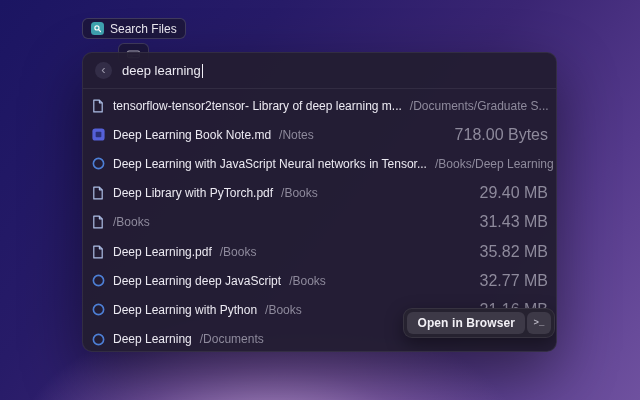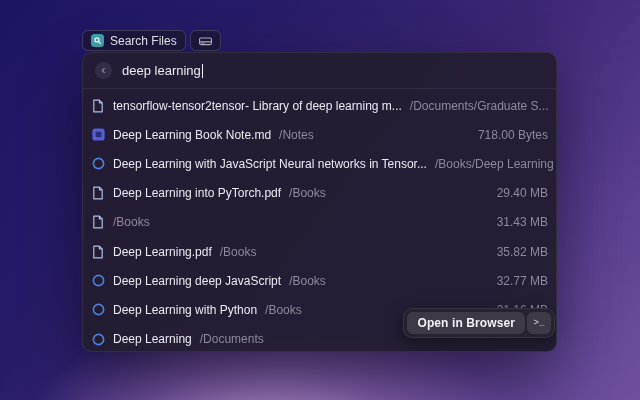--- a/index.html
+++ b/index.html
@@ -10,21 +10,21 @@
   *{margin:0;padding:0;box-sizing:border-box;}
   html,body{width:640px;height:400px;overflow:hidden;}
   body{font-family:"Liberation Sans","DejaVu Sans",sans-serif;position:relative;}
   .bg{
     position:absolute;inset:0;
     background:
       radial-gradient(55% 48% at 42% 112%, rgba(200,165,218,0.95) 0%, rgba(152,112,182,0.55) 42%, rgba(120,80,160,0) 72%),
       linear-gradient(128deg, var(--bg-dark) 0%, #271b68 30%, var(--bg-mid) 55%, #553a8c 78%, var(--bg-light) 100%);
   }
   
-  .chips{position:absolute;left:82px;top:30px;display:flex;gap:4px;align-items:center;}
+  .chips{position:absolute;left:82px;top:18px;display:flex;gap:4px;align-items:center;flex-direction:column;}
   .chip{
     display:flex;align-items:center;gap:6px;height:21px;padding:0 8px;
     background:rgba(28,22,48,0.72);border:1px solid rgba(255,255,255,0.16);
     border-radius:6px;color:var(--text);font-size:12px;
   }
   .chip.icon-only{padding:0 7px;}
   .ext-icon{width:13px;height:13px;border-radius:3.5px;background:var(--teal);
     display:flex;align-items:center;justify-content:center;color:#fff;font-size:8px;line-height:1;}
   .drive-icon svg{display:block;}
   
@@ -44,21 +44,21 @@
   .caret{display:inline-block;width:1.5px;height:14px;background:#f0eef6;margin-left:1px;}
   .divider{height:1px;background:rgba(255,255,255,0.07);flex-shrink:0;}
   .rows{flex:1;display:flex;flex-direction:column;padding-top:2px;}
   .row{
     display:flex;align-items:center;gap:8px;height:29.2px;padding:0 8px;
     white-space:nowrap;overflow:hidden;cursor:default;
   }
   .row-icon{width:14px;height:14px;flex-shrink:0;display:flex;align-items:center;justify-content:center;}
   .row-name{color:var(--text);font-size:12px;font-weight:500;flex-shrink:0;}
   .row-path{color:var(--muted);font-size:12px;flex-shrink:0;}
-  .row-size{color:var(--muted);font-size:12px;margin-left:auto;flex-shrink:0;}
+  .row-size{color:var(--muted);font-size:16px;margin-left:auto;flex-shrink:0;}
   
   .tooltip{
     position:absolute;right:1px;bottom:13px;
     background:#262230;border:1px solid rgba(255,255,255,0.08);
     border-radius:9px;padding:3px;display:flex;gap:2px;align-items:stretch;
     box-shadow:0 6px 18px rgba(0,0,0,0.4);
   }
   .tooltip-btn{
     background:#3d3947;border-radius:6px;padding:4px 10px;
     color:#f2f0f6;font-size:12px;font-weight:700;letter-spacing:.1px;
@@ -142,21 +142,21 @@
 
   </div>
 
   <div class="row">
     <span class="row-icon">
           <svg width="12" height="14" viewBox="0 0 16 20" fill="none" stroke="var(--file)" stroke-width="1.7" stroke-linejoin="round">
             <path d="M2 1.5h8l4 4v13H2z"></path>
             <path d="M10 1.5v4h4"></path>
           </svg>
         </span>
-    <span class="row-name">Deep Learning into PyTorch.pdf</span>
+    <span class="row-name">Deep Library with PyTorch.pdf</span>
     <span class="row-path">/Books</span>
     <span class="row-size">29.40 MB</span>
   </div>
 
   <div class="row">
     <span class="row-icon">
           <svg width="12" height="14" viewBox="0 0 16 20" fill="none" stroke="var(--file)" stroke-width="1.7" stroke-linejoin="round">
             <path d="M2 1.5h8l4 4v13H2z"></path>
             <path d="M10 1.5v4h4"></path>
           </svg>

